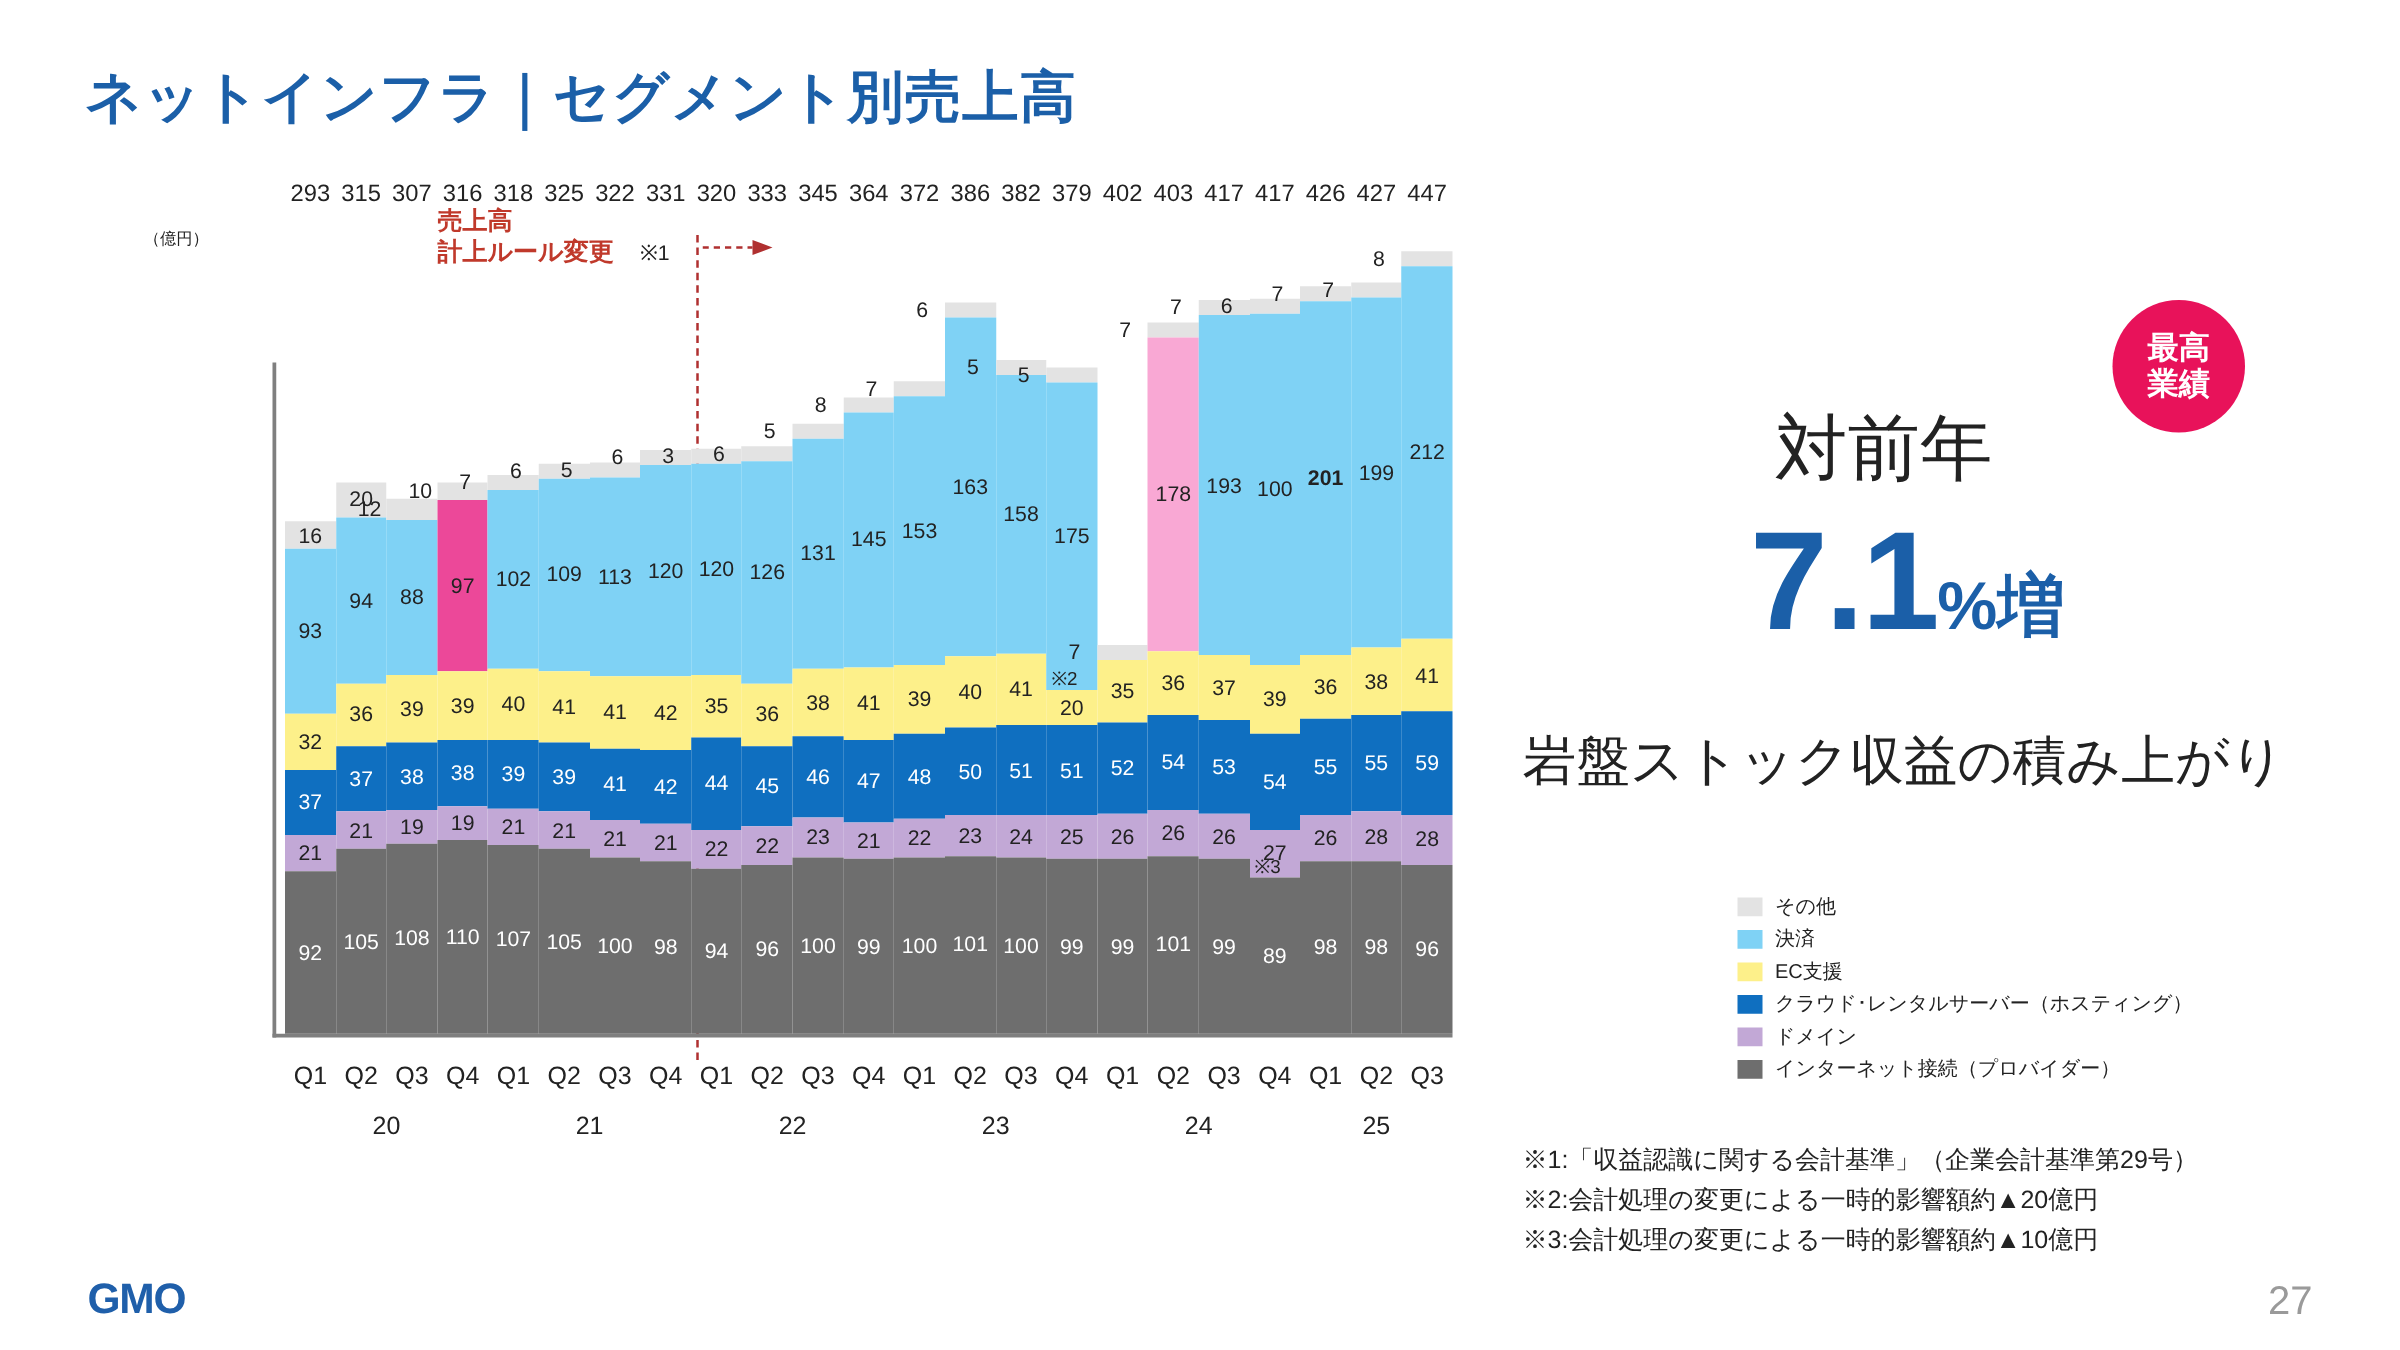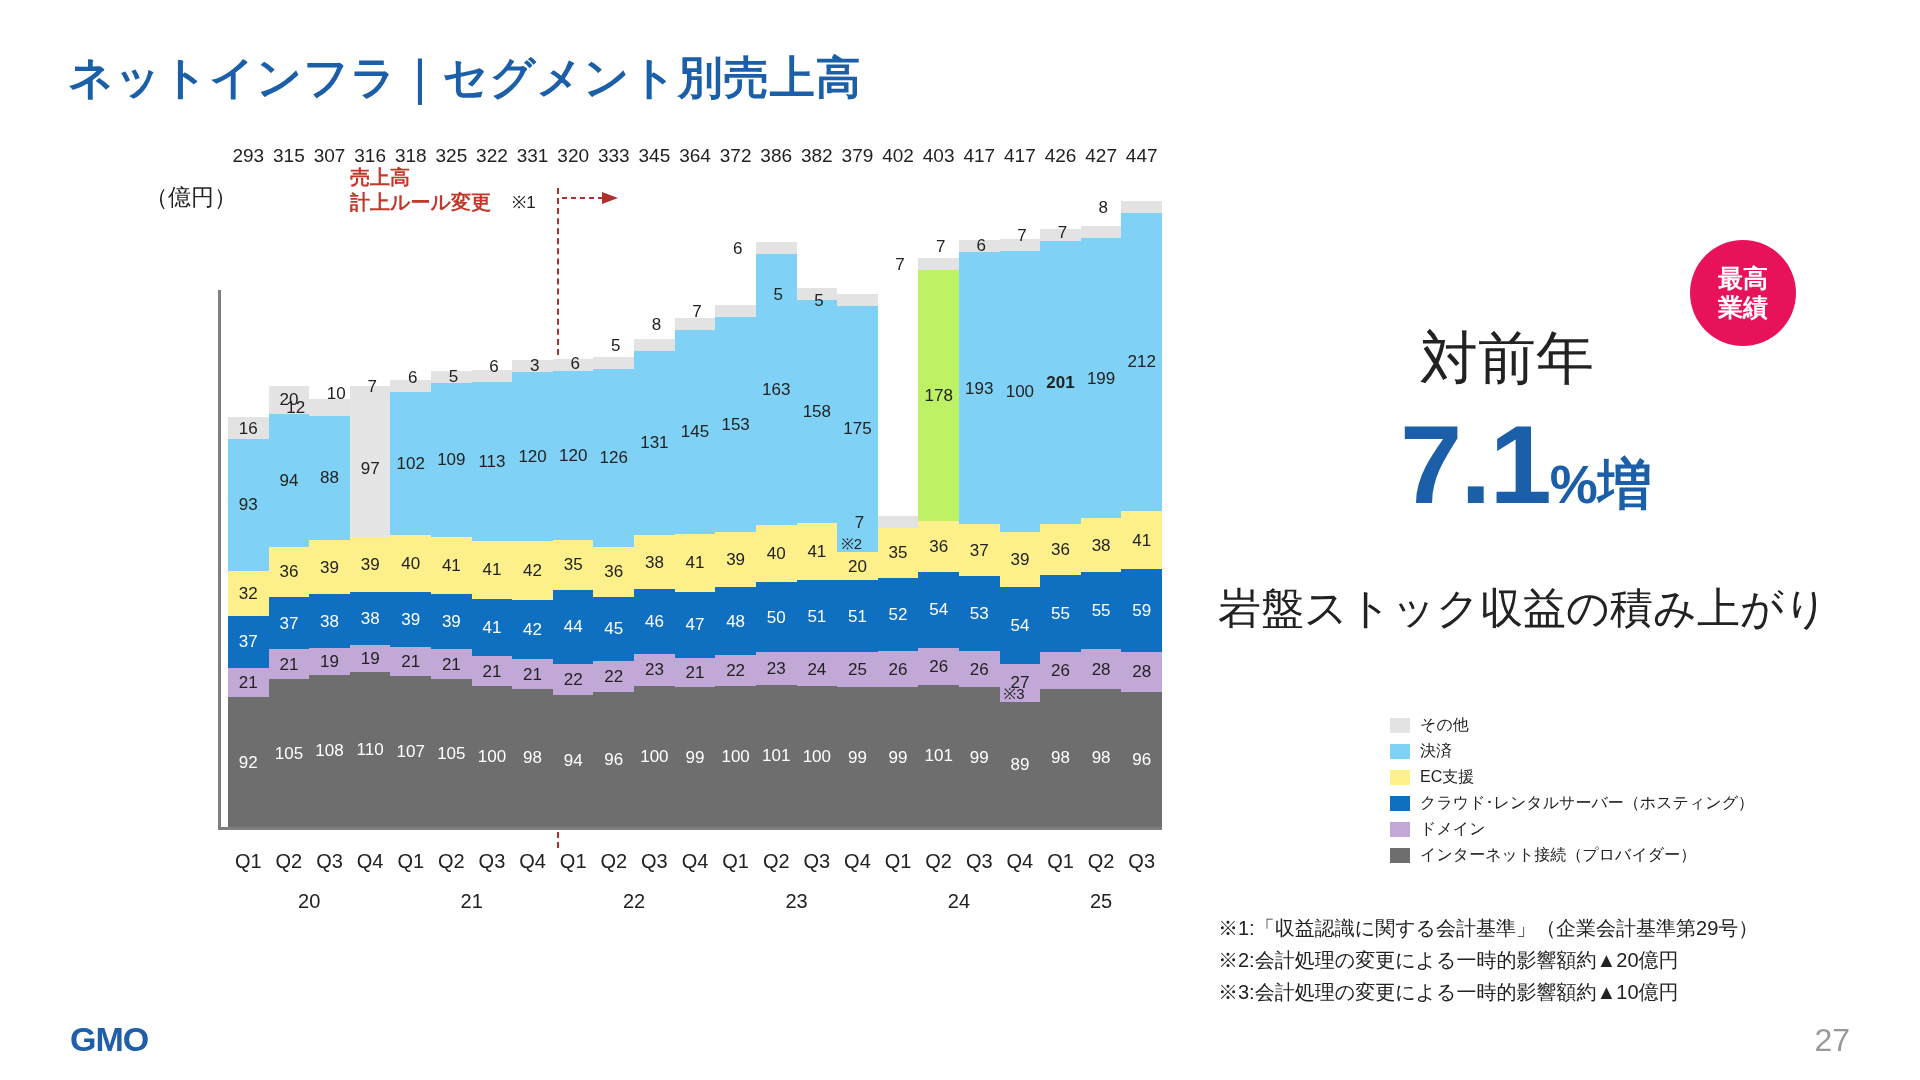--- a/index.html
+++ b/index.html
@@ -15,21 +15,21 @@
   #page-title {
     position:absolute; left:68px; top:48px;
     font-size:45px; font-weight:bold; color:#1b5fa8;
     letter-spacing:1px;
   }
   
   #chart-panel {
     position:absolute; left:100px; top:150px; width:1070px; height:680px;
   }
   #axis-unit {
-    position:absolute; left:15px; top:32px; font-size:23px; color:#222;margin-left:30px;
+    position:absolute; left:15px; top:32px; font-size:13px; color:#222;
   }
   #rule-note {
     position:absolute; left:250px; top:15px; font-size:20px; color:#c0392b;
     line-height:1.25; font-weight:bold; white-space:nowrap;
   }
   #rule-note-mark {
     position:absolute; left:412px; top:40px; font-size:17px; color:#222;
   }
   #rule-arrow {
     position:absolute; left:462px; top:40px; width:60px; height:16px;
@@ -212,21 +212,21 @@
           </div>
           <div class="seg" style="background: rgb(110, 110, 110); height: 152.215px;">
             <span>108</span>
           </div>
         </div>
         <div class="bar-col">
           <div class="total">316</div>
           <div class="seg light" style="background: rgb(227, 227, 227); height: 14.094px;">
             <span class="seg-out-left">10</span>
           </div>
-          <div class="seg light" style="background: #e5e5e5; height: 136.711px;">
+          <div class="seg light" style="background: #ec4899; height: 136.711px;">
             <span>97</span>
           </div>
           <div class="seg light" style="background: rgb(253, 240, 138); height: 54.9664px;">
             <span>39</span>
           </div>
           <div class="seg" style="background: rgb(15, 111, 192); height: 53.557px;">
             <span>38</span>
           </div>
           <div class="seg light" style="background: rgb(194, 168, 214); height: 26.7785px;">
             <span>19</span>
@@ -504,21 +504,21 @@
           </div>
           <div class="seg" style="background: rgb(110, 110, 110); height: 139.53px;">
             <span>99</span>
           </div>
         </div>
         <div class="bar-col">
           <div class="total">403</div>
           <div class="seg light" style="background: rgb(227, 227, 227); height: 12px;">
             <span class="seg-out-left">7</span>
           </div>
-          <div class="seg light" style="background: #bef264; height: 250.872px;">
+          <div class="seg light" style="background: #f9a8d4; height: 250.872px;">
             <span>178</span>
           </div>
           <div class="seg light" style="background: rgb(253, 240, 138); height: 50.7383px;">
             <span>36</span>
           </div>
           <div class="seg" style="background: rgb(15, 111, 192); height: 76.1074px;">
             <span>54</span>
           </div>
           <div class="seg light" style="background: rgb(194, 168, 214); height: 36.6443px;">
             <span>26</span>

